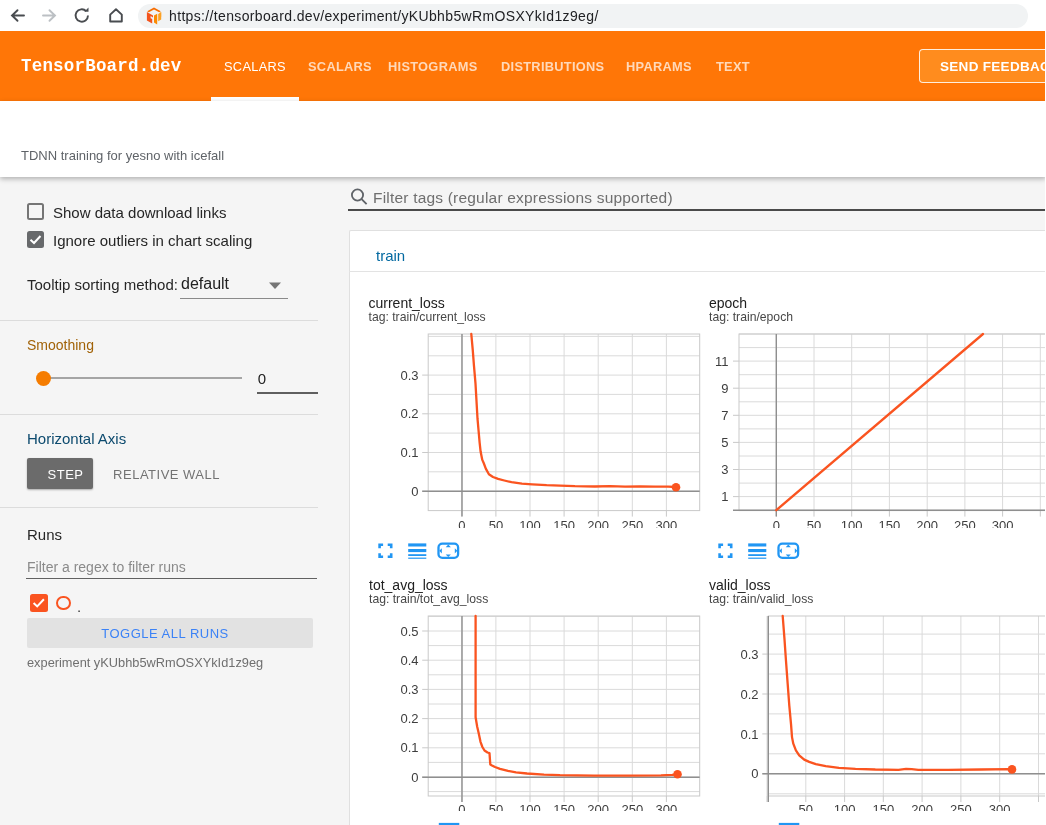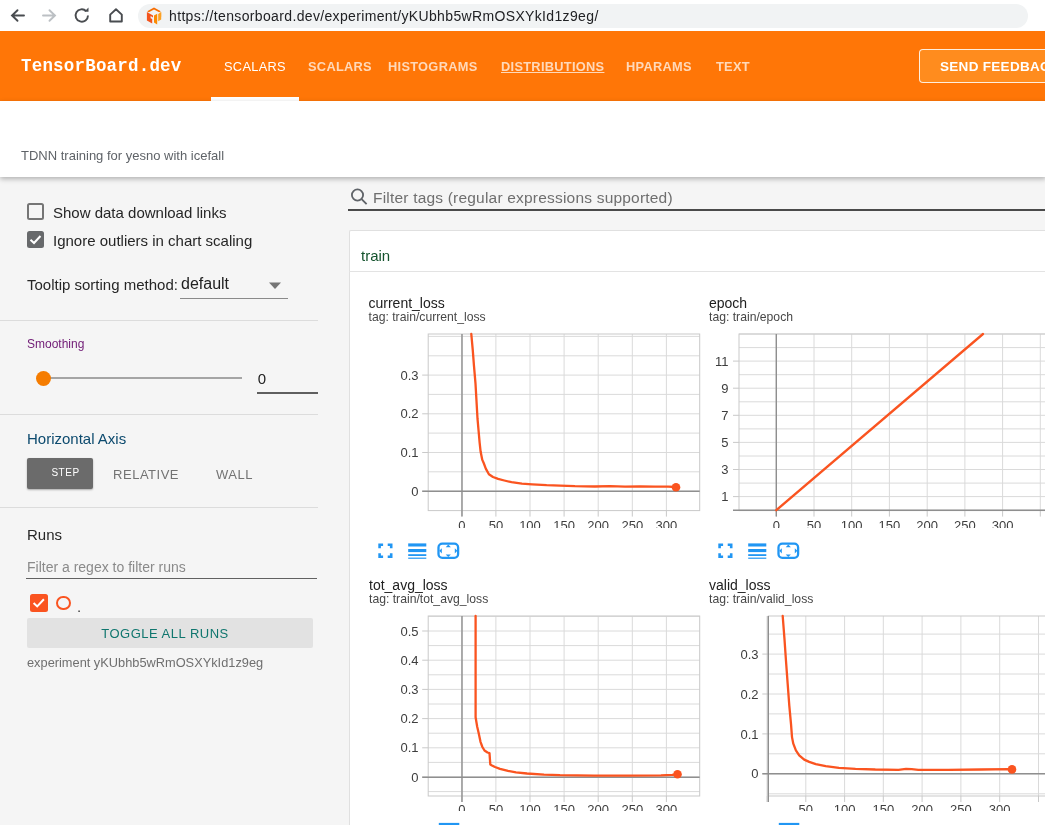--- a/index.html
+++ b/index.html
@@ -37,21 +37,21 @@
 </svg>
 <div class="abs" style="left:169px;top:8px;font-size:14px;color:#202124;letter-spacing:0.35px;">https://tensorboard.dev/experiment/yKUbhb5wRmOSXYkId1z9eg/</div>
 
 <div class="abs" style="left:0;top:31px;width:1046px;height:69.5px;background:#ff7607;"></div>
 <div class="abs" style="left:21px;top:55.5px;font-size:17.5px;font-weight:bold;color:#fff;letter-spacing:0.2px;font-family:Liberation Mono, monospace;">TensorBoard.dev</div>
 <div class="abs" style="left:211px;top:96.5px;width:88px;height:4px;background:#fff;"></div>
 <div class="abs" style="left:0;top:59px;width:0;height:0;">
   <div class="abs" style="left:224px;top:0;font-size:12.8px;font-weight:normal;color:#fff;letter-spacing:0.3px;">SCALARS</div>
   <div class="abs" style="left:308px;top:0;font-size:12.8px;font-weight:bold;color:rgba(255,255,255,0.72);letter-spacing:0.3px;">SCALARS</div>
   <div class="abs" style="left:388px;top:0;font-size:12.8px;font-weight:bold;color:rgba(255,255,255,0.72);letter-spacing:0.3px;">HISTOGRAMS</div>
-  <div class="abs" style="left:501px;top:0;font-size:12.8px;font-weight:bold;color:rgba(255,255,255,0.72);letter-spacing:0.3px;text-decoration:underline;">DISTRIBUTIONS</div>
+  <div class="abs" style="left:501px;top:0;font-size:12.8px;font-weight:bold;color:rgba(255,255,255,0.72);letter-spacing:0.3px;">DISTRIBUTIONS</div>
   <div class="abs" style="left:626px;top:0;font-size:12.8px;font-weight:bold;color:rgba(255,255,255,0.72);letter-spacing:0.3px;">HPARAMS</div>
   <div class="abs" style="left:716px;top:0;font-size:12.8px;font-weight:bold;color:rgba(255,255,255,0.72);letter-spacing:0.3px;">TEXT</div>
 </div>
 <div class="abs" style="left:918.5px;top:48.5px;width:140px;height:34px;border:1px solid rgba(255,255,255,0.85);border-radius:4px;background:#ff8c1e;"></div>
 <div class="abs" style="left:940px;top:58.5px;font-size:13.5px;font-weight:bold;color:#fff;letter-spacing:0.3px;white-space:nowrap;">SEND FEEDBACK</div>
 
 <div class="abs" style="left:0;top:100.5px;width:1046px;height:76.5px;background:#fff;box-shadow:0 2px 5px rgba(0,0,0,0.28);z-index:2;"></div>
 <div class="abs" style="left:21px;top:148px;font-size:13px;color:#5f6368;z-index:3;">TDNN training for yesno with icefall</div>
 
 <div class="abs" style="left:0;top:177px;width:1046px;height:648px;background:#f5f5f5;"></div>
@@ -64,56 +64,56 @@
   </svg>
 <div class="abs" style="left:53px;top:232px;font-size:15px;color:#262626;">Ignore outliers in chart scaling</div>
 <div class="abs" style="left:27px;top:276px;font-size:15px;color:#262626;">Tooltip sorting method:</div>
 <div class="abs" style="left:181px;top:275px;font-size:16px;color:#212121;">default</div>
 <svg class="abs" style="left:268px;top:282px" width="14" height="8" viewBox="0 0 14 8">
     <path d="M1 0.5 H13 L7 7 Z" fill="#757575"></path>
   </svg>
 <div class="abs" style="left:180px;top:297.6px;width:108px;height:1.2px;background:#8a8a8a;"></div>
 
 <div class="abs" style="left:0;top:320px;width:317.5px;height:1px;background:#dcdcdc;"></div>
-<div class="abs" style="left:27px;top:337px;font-size:12px;color:#701a75;">Smoothing</div>
+<div class="abs" style="left:27px;top:337px;font-size:14px;color:#a16207;">Smoothing</div>
 <div class="abs" style="left:37px;top:377.3px;width:205px;height:2px;background:#a5a5a5;"></div>
 <div class="abs" style="left:35.5px;top:370.8px;width:15px;height:15px;border-radius:50%;background:#f57c00;"></div>
 <div class="abs" style="left:254px;top:370px;width:16px;text-align:center;font-size:15px;color:#212121;">0</div>
 <div class="abs" style="left:256.5px;top:392.4px;width:61px;height:1.2px;background:#5f5f5f;"></div>
 
 <div class="abs" style="left:0;top:413.7px;width:317.5px;height:1px;background:#dcdcdc;"></div>
 <div class="abs" style="left:27px;top:430px;font-size:15px;color:#0c4a6e;">Horizontal Axis</div>
 <div class="abs" style="left:27px;top:458px;width:66px;height:31px;background:#6b6b6b;border-radius:2px;box-shadow:0 1px 2px rgba(0,0,0,0.3);"></div>
-<div class="abs" style="left:27px;top:466.5px;width:77px;text-align:center;font-size:10px;color:#fff;letter-spacing:0.5px;">STEP</div>
+<div class="abs" style="left:27px;top:466.5px;width:77px;text-align:center;font-size:13px;color:#fff;letter-spacing:0.5px;">STEP</div>
 <div class="abs" style="left:99px;top:466.5px;width:80px;text-align:right;font-size:13px;color:#737373;letter-spacing:0.5px;">RELATIVE</div>
-<div class="abs" style="left:183px;top:466.5px;width:70px;text-align:right;font-size:13px;color:#737373;letter-spacing:0.5px;">WALL</div>
+<div class="abs" style="left:183px;top:466.5px;width:70px;text-align:left;font-size:13px;color:#737373;letter-spacing:0.5px;">WALL</div>
 
 <div class="abs" style="left:0;top:507px;width:317.5px;height:1px;background:#dcdcdc;"></div>
 <div class="abs" style="left:27px;top:526px;font-size:15px;color:#262626;">Runs</div>
 <div class="abs" style="left:27px;top:559px;font-size:14px;color:#8a8a8a;">Filter a regex to filter runs</div>
 <div class="abs" style="left:26px;top:577.5px;width:291px;height:1.2px;background:#616161;"></div>
 <div class="abs" style="left:30px;top:594px;width:17.5px;height:17.5px;border-radius:2.5px;background:#fa5420;"></div>
 <svg class="abs" style="left:30px;top:594px" width="17.5" height="17.5" viewBox="0 0 17.5 17.5">
     <path d="M3.6 9 L7.2 12.4 L13.9 5.2" stroke="#fff" stroke-width="2" fill="none"></path>
   </svg>
 <div class="abs" style="left:56px;top:595.5px;width:14.5px;height:14.5px;border:2.2px solid #fa5420;border-radius:50%;"></div>
 <div class="abs" style="left:77px;top:598px;font-size:15px;color:#3c3c3c;">.</div>
 <div class="abs" style="left:27px;top:618px;width:286px;height:30px;background:#e2e2e2;border-radius:2px;"></div>
-<div class="abs" style="left:27px;top:626px;width:276px;text-align:center;font-size:13px;color:#0f766e;letter-spacing:0.5px;">TOGGLE ALL RUNS</div>
+<div class="abs" style="left:27px;top:626px;width:276px;text-align:center;font-size:13px;color:#3b82f6;letter-spacing:0.5px;">TOGGLE ALL RUNS</div>
 <div class="abs" style="left:27px;top:655px;font-size:12.8px;color:#6f6f6f;">experiment yKUbhb5wRmOSXYkId1z9eg</div>
 
 <svg class="abs" style="left:349px;top:187px" width="20" height="20" viewBox="0 0 20 20">
   <circle cx="8.5" cy="8" r="5.6" fill="none" stroke="#5f6368" stroke-width="1.8"></circle>
   <path d="M12.6 12.2 L17.6 17.2" stroke="#5f6368" stroke-width="1.8"></path>
 </svg>
 <div class="abs" style="left:373px;top:189px;font-size:15.5px;color:#6f6f6f;letter-spacing:0.2px;">Filter tags (regular expressions supported)</div>
 <div class="abs" style="left:348px;top:209.4px;width:698px;height:1.6px;background:#4a4a4a;"></div>
 
 <div class="abs" style="left:348.5px;top:229.5px;width:698px;height:596px;background:#fff;border:1px solid #e0e0e0;border-right:none;border-bottom:none;border-top-left-radius:2px;"></div>
-<div class="abs" style="left:361px;top:246.5px;font-size:15px;color:#14532d;">train</div>
+<div class="abs" style="left:376px;top:246.5px;font-size:15px;color:#0369a1;">train</div>
 <div class="abs" style="left:348.5px;top:270.7px;width:698px;height:1px;background:#e3e3e3;"></div>
 
 <div class="abs" style="left:1044.7px;top:31px;width:1.3px;height:794px;background:#ffffff;z-index:40;"></div>
 
 <svg class="abs" style="left:0;top:0" width="1046" height="825" viewBox="0 0 1046 825" font-family="Liberation Sans, sans-serif">
 <defs>
       <clipPath id="c1">
         <rect x="380" y="328" width="326" height="200"></rect>
       </clipPath>
       <clipPath id="c2">

